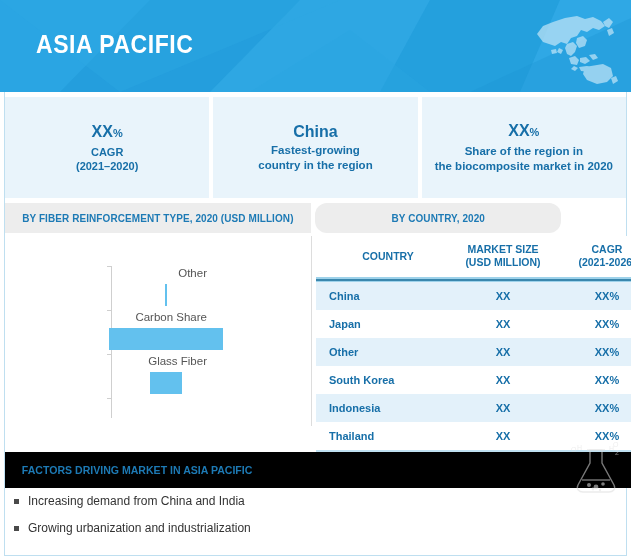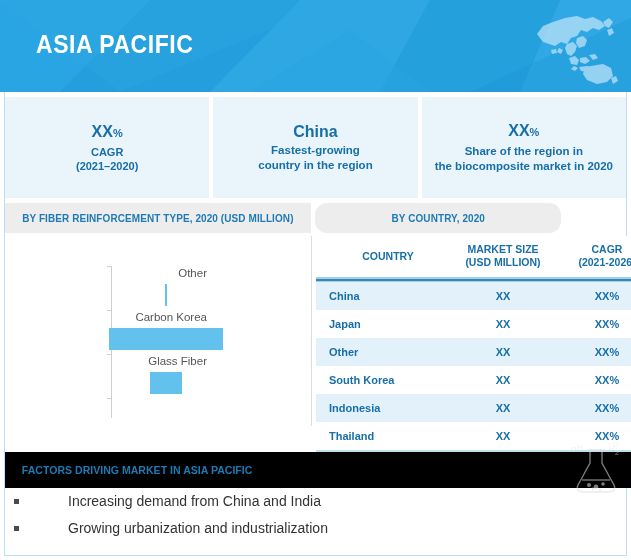--- a/index.html
+++ b/index.html
@@ -324,24 +324,23 @@
   .factor-bullet {
     width: 5px;
     height: 5px;
     background: #4a4a4a;
     margin-top: 5px;
     margin-right: 9px;
     flex: 0 0 auto;
   }
   .factor-text {
     color: #333333;
-    font-size: 14px;
+    font-size: 12px;
     line-height: 15px;
     white-space: nowrap;
-    margin-left: 40px;
   }
 </style>
 </head>
 <body>
 
 <div id="infographic">
 
   <div class="banner">
     <svg class="banner-poly" viewBox="0 0 631 92" preserveAspectRatio="none">
       <rect x="0" y="0" width="631" height="92" fill="#29a3e0"></rect>
@@ -419,21 +418,21 @@
       <div class="tick" style="top:156px;"></div>
 
       <div class="chart-row" style="top:24px;">
         <div class="chart-label">Other</div>
         <div class="chart-bar-wrap">
           <div class="chart-bar" style="width:2px;"></div>
         </div>
       </div>
 
       <div class="chart-row" style="top:68px;">
-        <div class="chart-label">Carbon Korea</div>
+        <div class="chart-label">Carbon Share</div>
         <div class="chart-bar-wrap">
           <div class="chart-bar" style="width:114px;"></div>
         </div>
       </div>
 
       <div class="chart-row" style="top:112px;">
         <div class="chart-label">Glass Fiber</div>
         <div class="chart-bar-wrap">
           <div class="chart-bar" style="width:32px;"></div>
         </div>

